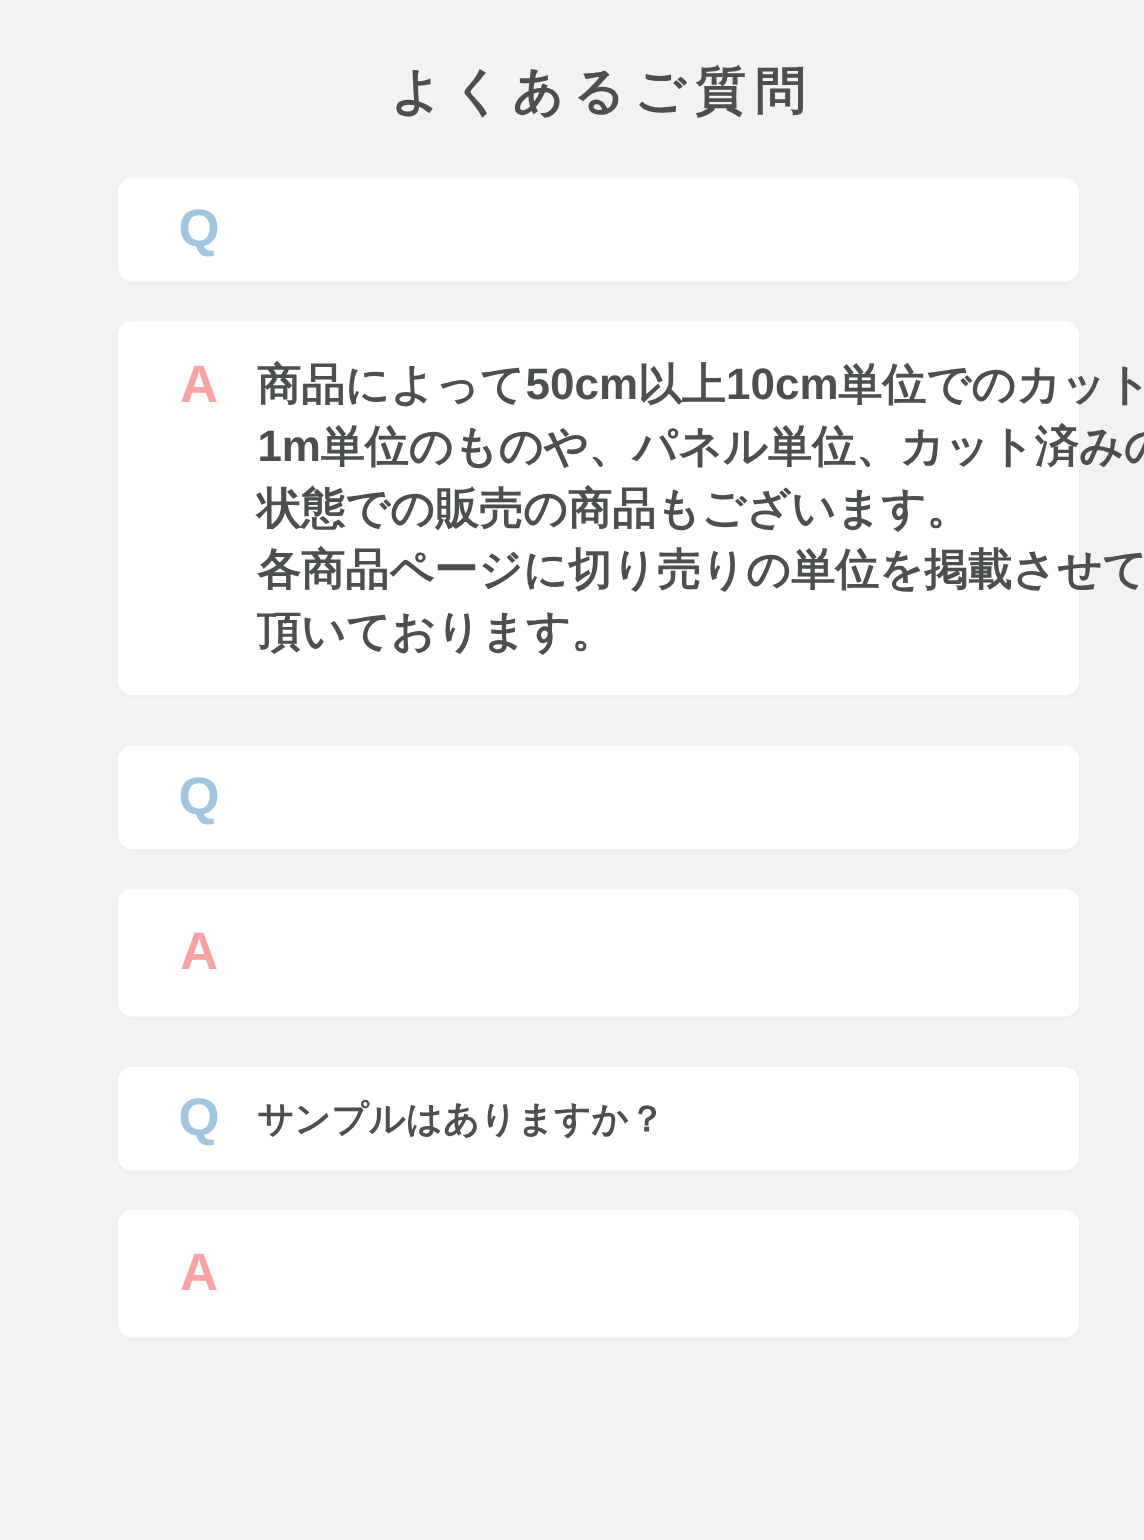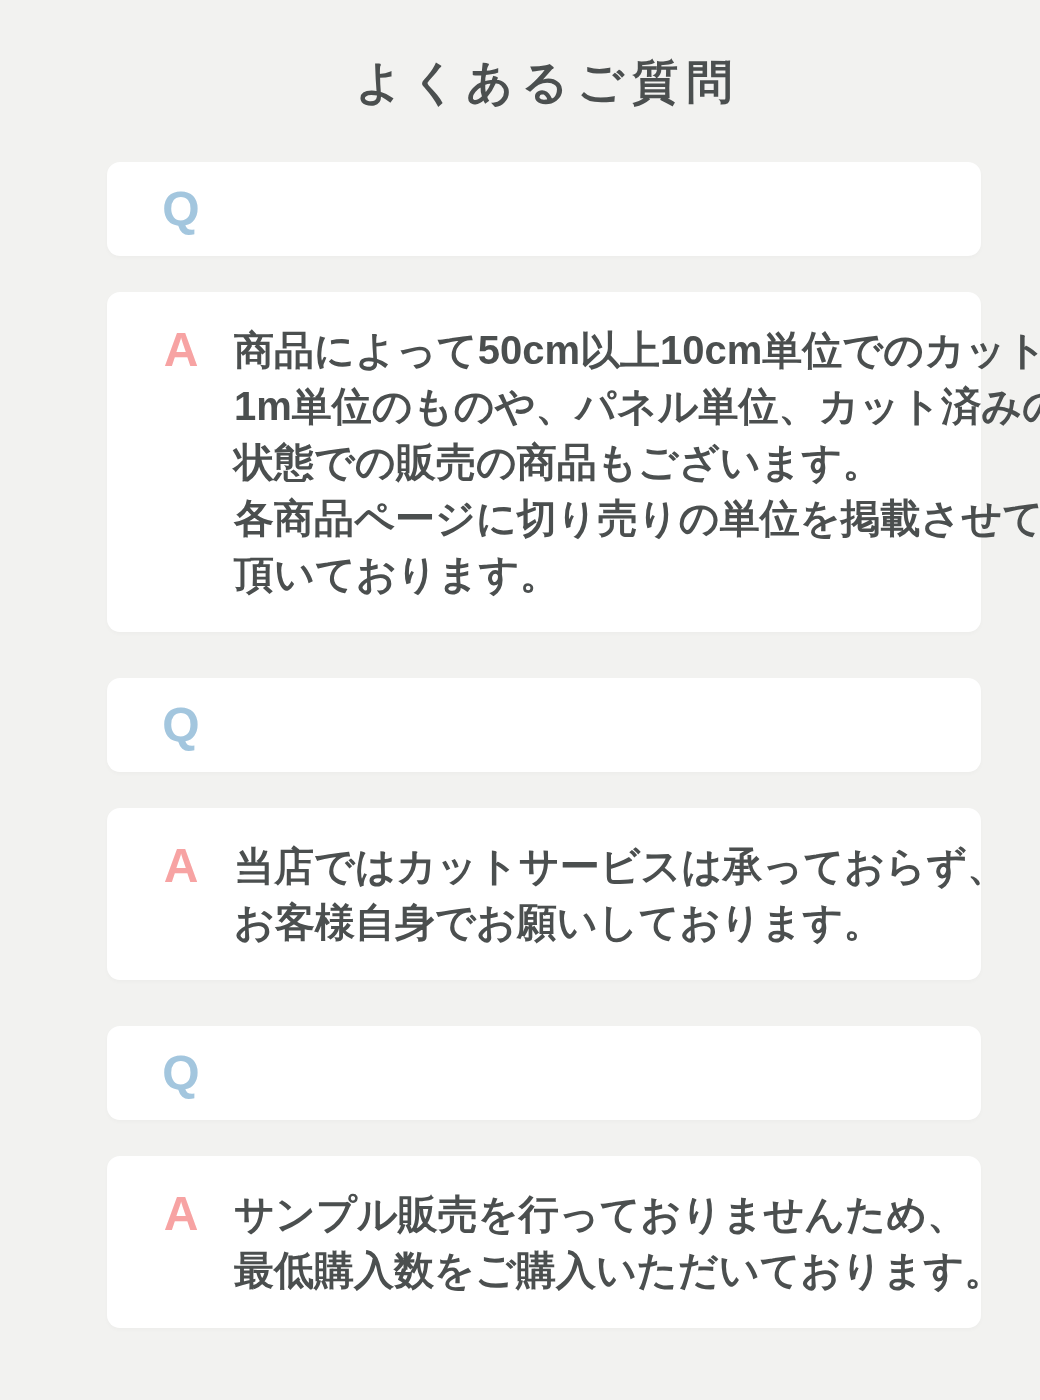--- a/index.html
+++ b/index.html
@@ -105,28 +105,25 @@
 各商品ページに切り売りの単位を掲載させて
 頂いております。</p>
     </section>
 
     <section class="card q-card">
       <span class="badge">Q</span>
     </section>
 
     <section class="card a-card">
       <span class="badge">A</span>
-      <p class="a-text">当店ではカットサービスは承っておらず、
-お客様自身でお願いしております。</p>
     </section>
 
     <section class="card q-card">
       <span class="badge">Q</span>
+      <p class="q-text">サンプルはありますか？</p>
     </section>
 
     <section class="card a-card">
       <span class="badge">A</span>
-      <p class="a-text">サンプル販売を行っておりませんため、
-最低購入数をご購入いただいております。</p>
     </section>
 
   </div>
 </div>
 
 </body></html>

